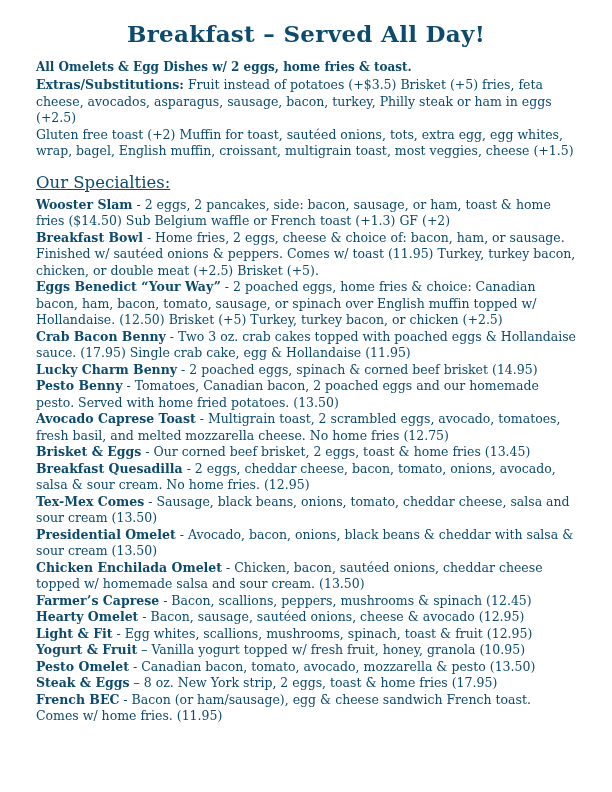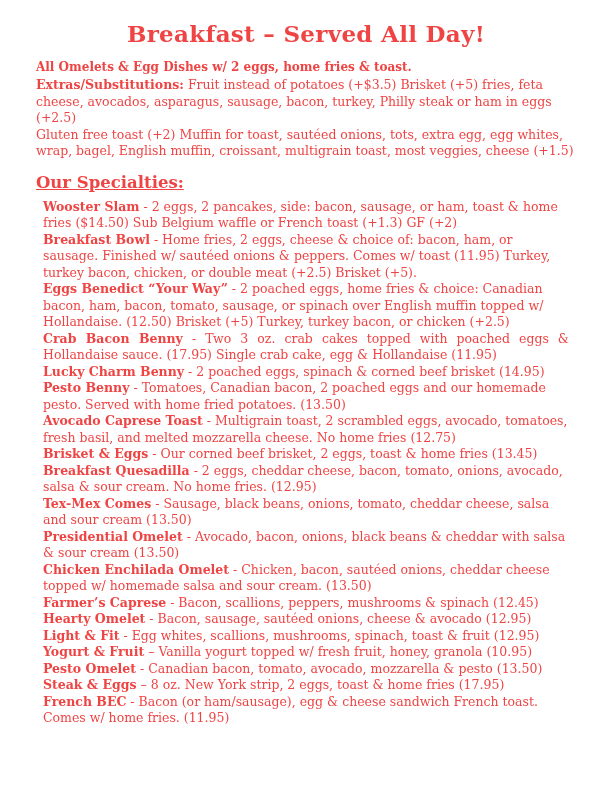--- a/index.html
+++ b/index.html
@@ -6,21 +6,21 @@
     margin: 0;
     padding: 0;
     background: #ffffff;
   }
   .page {
     width: 612px;
     height: 792px;
     box-sizing: border-box;
     padding: 20px 36px 0 36px;
     background: #ffffff;
-    color: #ef4444;
+    color: #0c4a6e;
     font-family: "DejaVu Serif", serif;
     overflow: hidden;
   }
   .title {
     font-size: 23px;
     font-weight: bold;
     text-align: center;
     margin: 0 0 13px 0;
     letter-spacing: 0.3px;
   }
@@ -30,25 +30,25 @@
     margin: 0 0 3px 0;
   }
   .extras {
     font-size: 12.5px;
     line-height: 16.5px;
     margin: 0 2px 13px 0;
   }
   .extras .label { font-weight: bold; }
   .section-heading {
     font-size: 16.5px;
-    font-weight: bold;
+    font-weight: normal;
     text-decoration: underline;
     margin: 4px 0 5px 0;
   }
-  .menu-list { margin: 7px; }
+  .menu-list { margin: 0; }
   .item {
     font-size: 12.5px;
     line-height: 16.5px;
     margin: 0;
   }
   .item.justify { text-align: justify; }
   .item-name { font-weight: bold; }
 </style>
 </head>
 <body>

